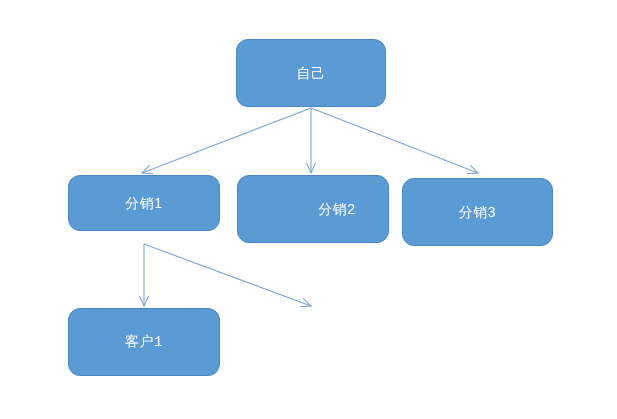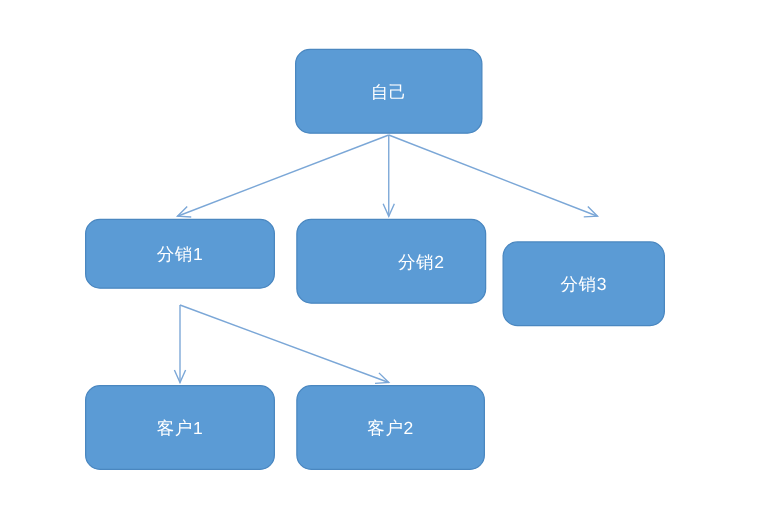--- a/index.html
+++ b/index.html
@@ -87,25 +87,22 @@
   </div>
 
   <div class="node" style="left:68px; top:175px; width:152px; height:56px;">
     <span class="node-label">分销1</span>
   </div>
 
   <div class="node" style="left:237px; top:175px; width:152px; height:68px;padding-left:48px;">
     <span class="node-label">分销2</span>
   </div>
 
-  <div class="node" style="left:402px; top:193px; width:130px; height:68px;">
+  <div class="node" style="left:402px; top:178px; width:151px; height:68px;">
     <span class="node-label">分销3</span>
   </div>
 
-  <div class="node" style="left:68px; top:308px; width:152px; height:68px;">
+  <div class="node" style="left:68px; top:308px; width:152px; height:68px;font-family:Liberation Mono, monospace;">
     <span class="node-label">客户1</span>
   </div>
 
-  <div class="node" style="left:237px; top:308px; width:151px; height:68px;">
-    <span class="node-label">客户2</span>
-  </div>
 
 </div>
 
 </body></html>

